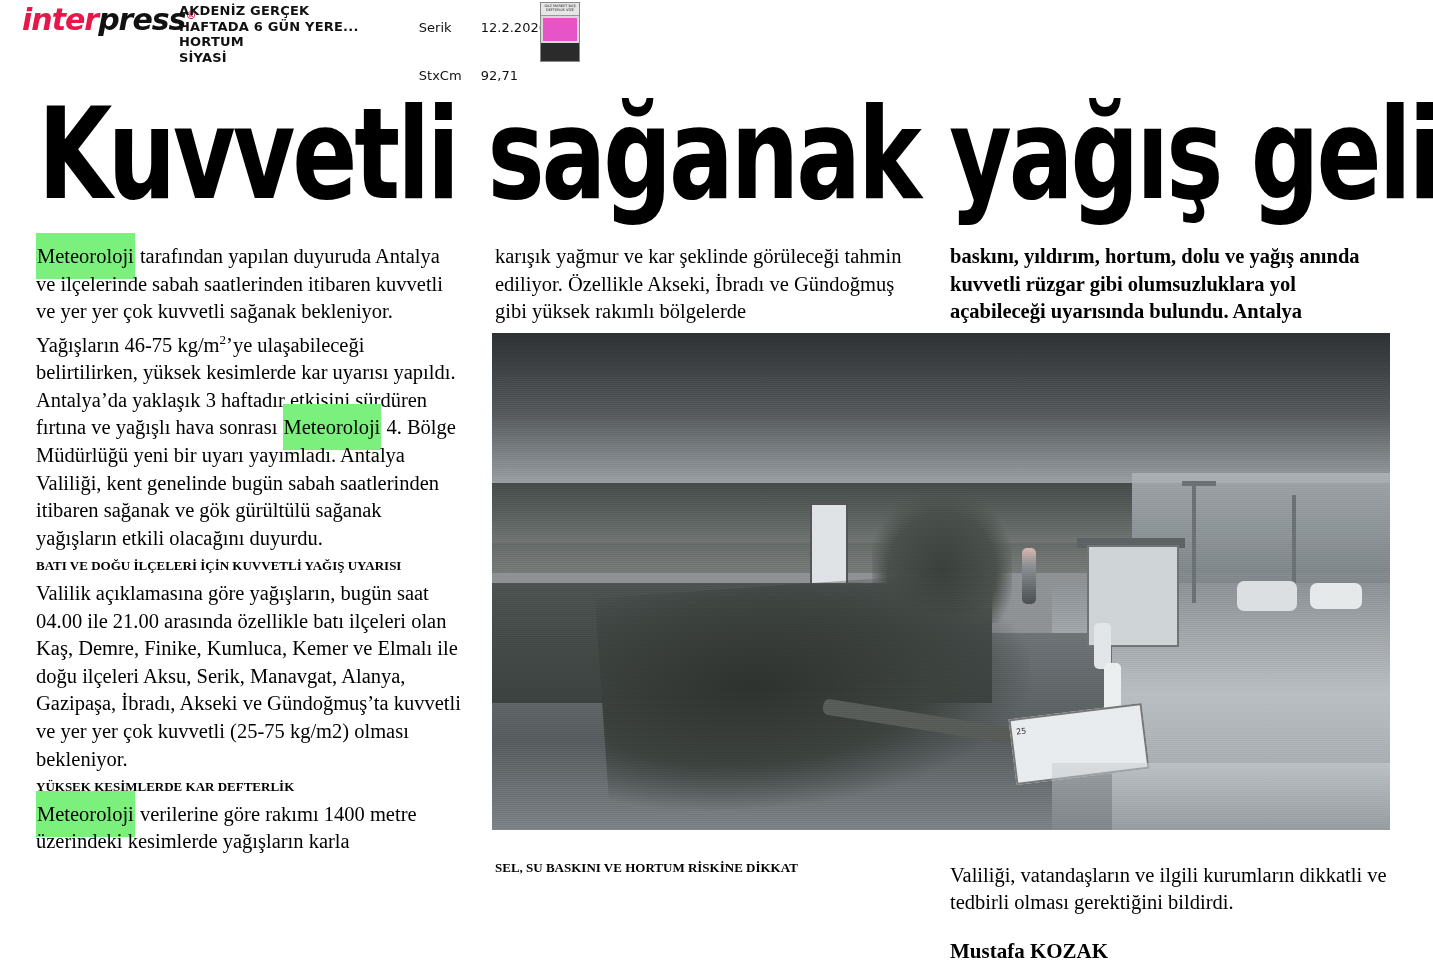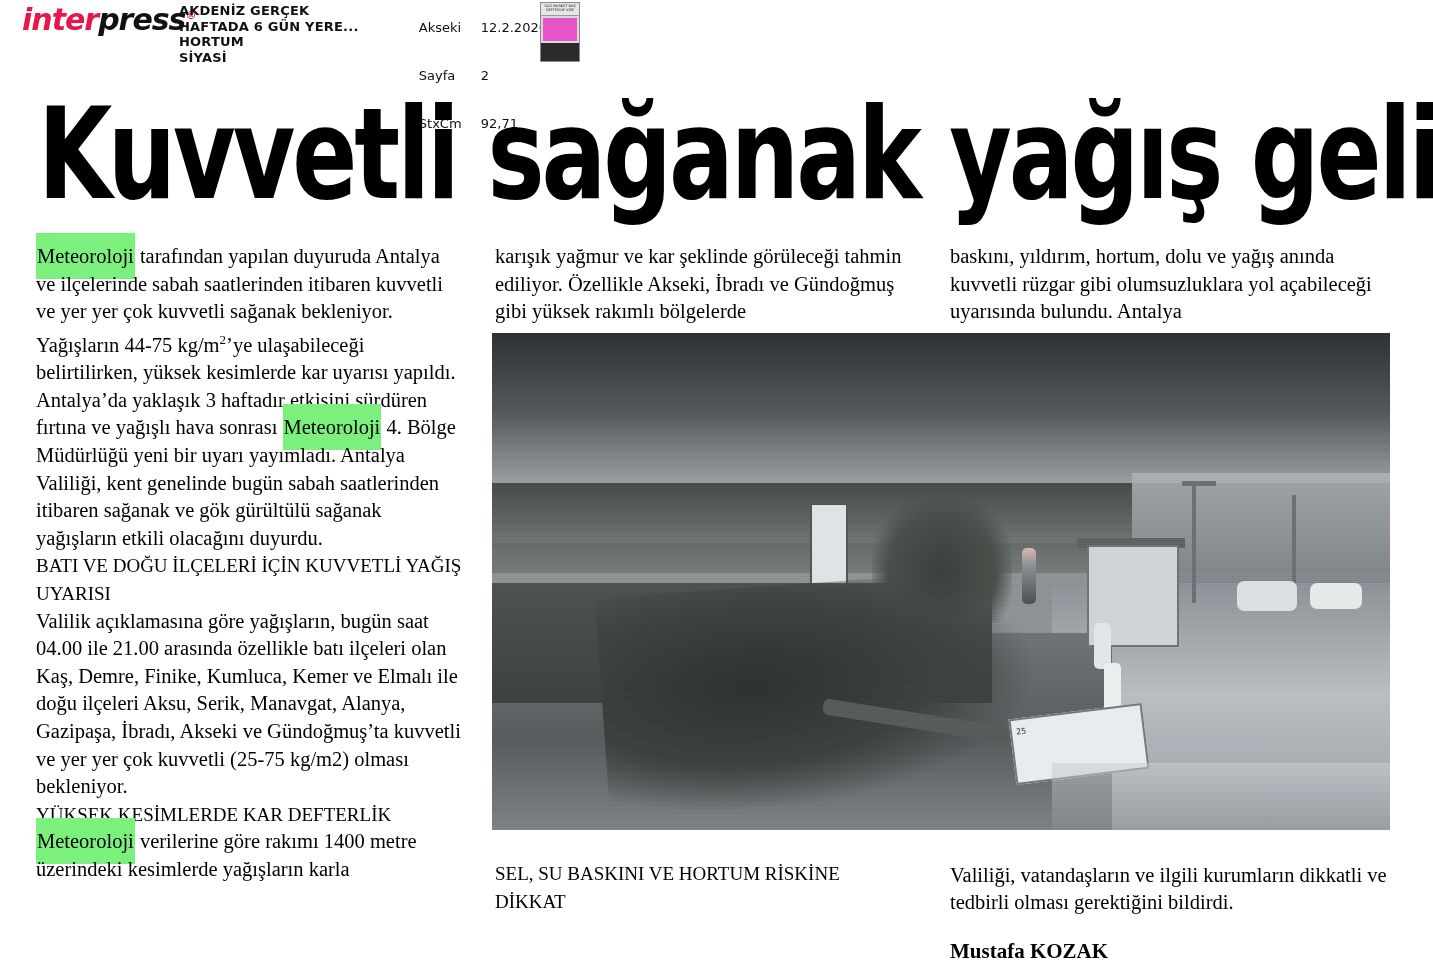--- a/index.html
+++ b/index.html
@@ -122,29 +122,29 @@
   .col {
     position: absolute;
     top: 243px;
     font-size: 20.5px;
     line-height: 27.6px;
     text-align: left;
   }
   .col p { margin: 0; }
   .col1 { left: 36px;  width: 428px; }
   .col2 { left: 495px; width: 418px; }
-  .col3 { left: 950px; width: 440px; }
+  .col3 { left: 950px; width: 440px; font-weight: bold; }
 
   .hl {
     background: #7cf07c;
     padding: 12px 1px;
   }
   .subhead {
-    font-weight: normal;
-    font-size: 19px;
+    font-weight: bold;
+    font-size: 13px;
     line-height: 27.6px;
   }
   .sup { font-size: 13px; vertical-align: super; }
 
   
   .photo {
     position: absolute;
     left: 492px;
     top: 333px;
     width: 898px;
@@ -259,41 +259,38 @@
 
   <div class="pub-block">
     <div class="pub-name">AKDENİZ GERÇEK</div>
     <div class="pub-sub">HAFTADA 6 GÜN YERE...</div>
     <div class="pub-sub">HORTUM</div>
     <div class="pub-sub">SİYASİ</div>
   </div>
 
   <div class="meta-block">
     <span class="meta-row">
-      <span class="meta-label">Akseki</span><span class="meta-value">12.2.2026</span>
-    </span>
-    <span class="meta-row">
-      <span class="meta-label">Sayfa</span><span class="meta-value">2</span>
+      <span class="meta-label">Serik</span><span class="meta-value">12.2.2026</span>
     </span>
     <span class="meta-row">
       <span class="meta-label">StxCm</span><span class="meta-value">92,71</span>
     </span>
   </div>
 
   <div class="thumb">
     <div class="t-head">GAZ MARKET BAŞ DEFTERLİK VİZE</div>
     <div class="t-img"></div>
     <div class="t-foot"></div>
   </div>
 </div>
 
 <div class="headline">Kuvvetli sağanak yağış geliyor</div>
 
 <div class="col col1">
-  <p><span class="hl">Meteoroloji</span><span> tarafından yapılan duyuruda Antalya ve ilçelerinde sabah saatlerinden itibaren kuvvetli ve yer yer çok kuvvetli sağanak bekleniyor. Yağışların 44-75 kg/m</span><span class="sup">2</span><span>’ye ulaşabileceği belirtilirken, yüksek kesimlerde kar uyarısı yapıldı.</span></p>
+  <p><span class="hl">Meteoroloji</span><span> tarafından yapılan duyuruda Antalya ve ilçelerinde sabah saatlerinden itibaren kuvvetli ve yer yer çok kuvvetli sağanak bekleniyor. Yağışların 46-75 kg/m</span><span class="sup">2</span><span>’ye ulaşabileceği belirtilirken, yüksek kesimlerde kar uyarısı yapıldı.</span></p>
   <p><span>Antalya’da yaklaşık 3 haftadır etkisini sürdüren fırtına ve yağışlı hava sonrası </span><span class="hl">Meteoroloji</span><span> 4. Bölge Müdürlüğü yeni bir uyarı yayımladı. Antalya Valiliği, kent genelinde bugün sabah saatlerinden itibaren sağanak ve gök gürültülü sağanak yağışların etkili olacağını duyurdu.</span></p>
   <p class="subhead">BATI VE DOĞU İLÇELERİ İÇİN KUVVETLİ YAĞIŞ UYARISI</p>
   <p>Valilik açıklamasına göre yağışların, bugün saat 04.00 ile 21.00 arasında özellikle batı ilçeleri olan Kaş, Demre, Finike, Kumluca, Kemer ve Elmalı ile doğu ilçeleri Aksu, Serik, Manavgat, Alanya, Gazipaşa, İbradı, Akseki ve Gündoğmuş’ta kuvvetli ve yer yer çok kuvvetli (25-75 kg/m2) olması bekleniyor.</p>
   <p class="subhead">YÜKSEK KESİMLERDE KAR DEFTERLİK</p>
   <p><span class="hl">Meteoroloji</span><span> verilerine göre rakımı 1400 metre üzerindeki kesimlerde yağışların karla</span></p>
 </div>
 
 <div class="col col2">
   <p>karışık yağmur ve kar şeklinde görüleceği tahmin ediliyor. Özellikle Akseki, İbradı ve Gündoğmuş gibi yüksek rakımlı bölgelerde</p>
 </div>

